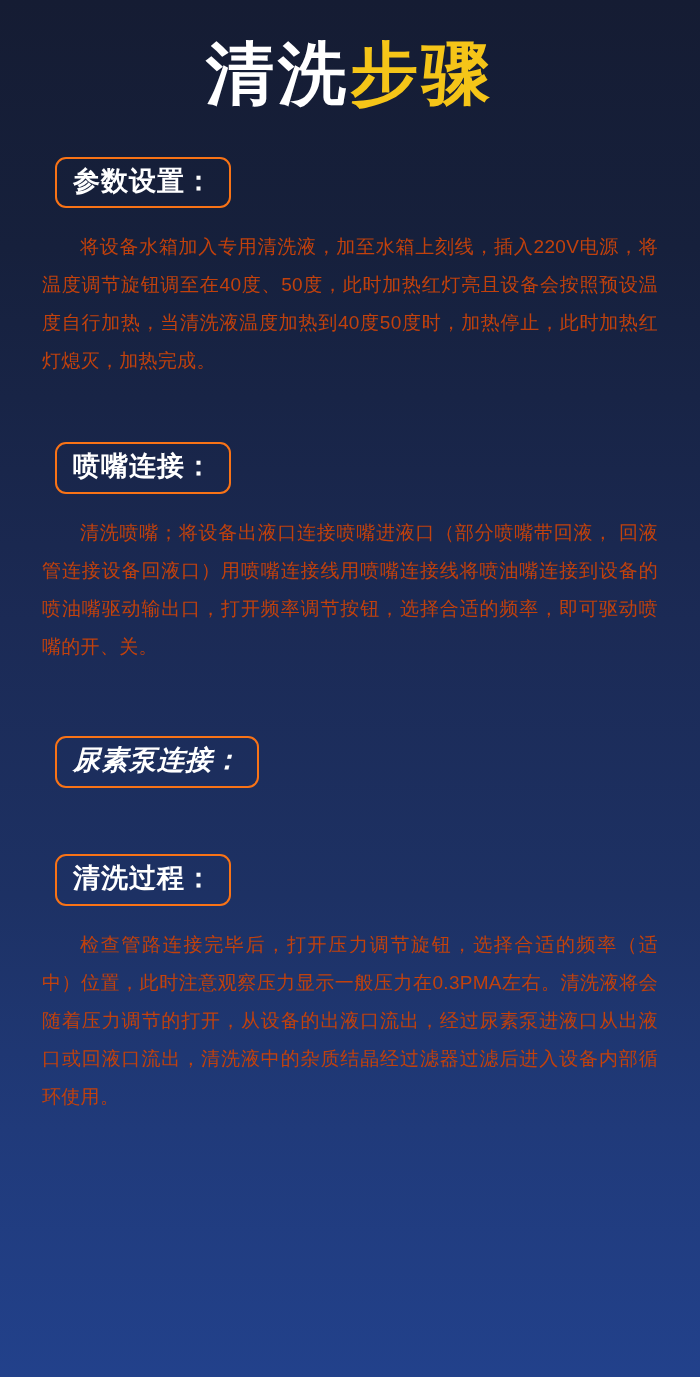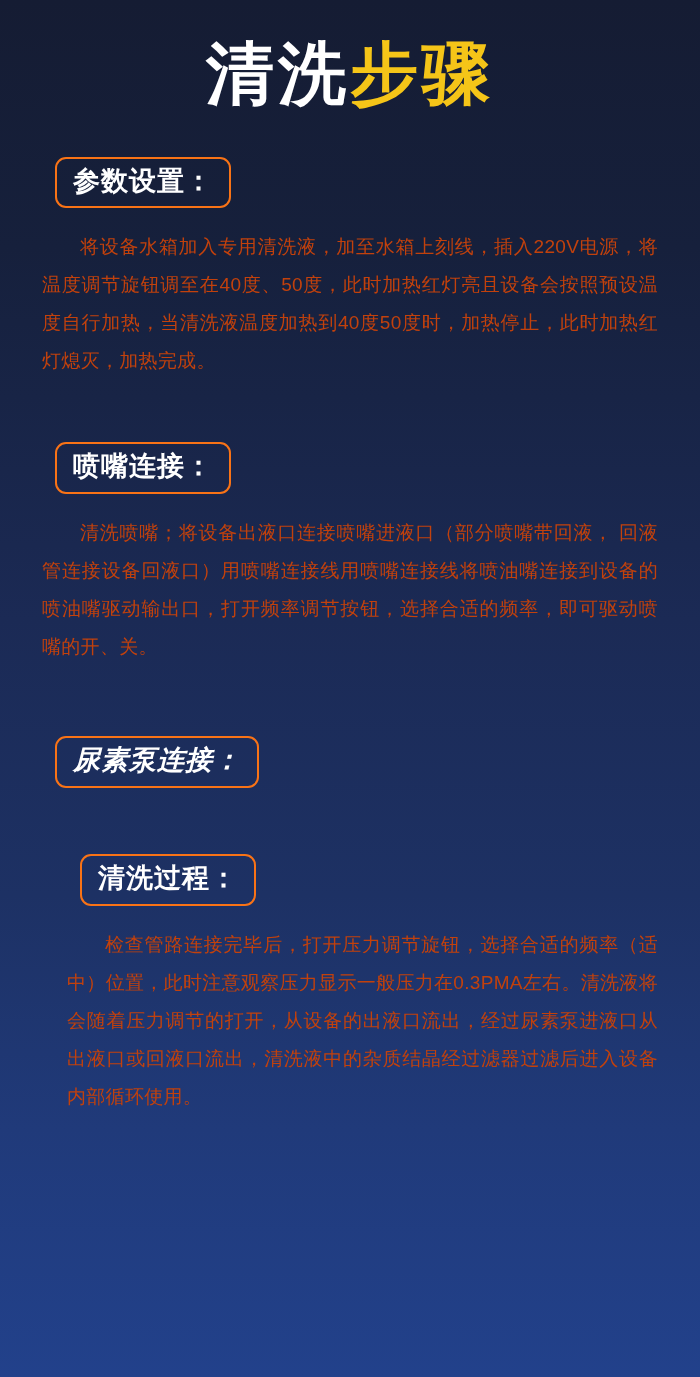--- a/index.html
+++ b/index.html
@@ -72,21 +72,21 @@
     letter-spacing: 0.3px;
   }
 
   
   .sec-0 { margin-top: 0; }
   .sec-0 .body-text { margin-top: 20px; }
   .sec-1 { margin-top: 62px; }
   .sec-1 .body-text { margin-top: 20px; }
   .sec-2 { margin-top: 70px; font-style: italic; }
   .sec-2 .body-text { margin-top: 20px; }
-  .sec-3 { margin-top: 66px; margin-left: 25px; }
+  .sec-3 { margin-top: 66px; }
   .sec-3 .body-text { margin-top: 20px; }
 </style>
 </head>
 <body>
 
 <div class="page">
 
   <div class="title-wrap">
     <div class="title"><span class="seg-white">清洗</span><span class="seg-yellow">步骤</span></div>
   </div>

